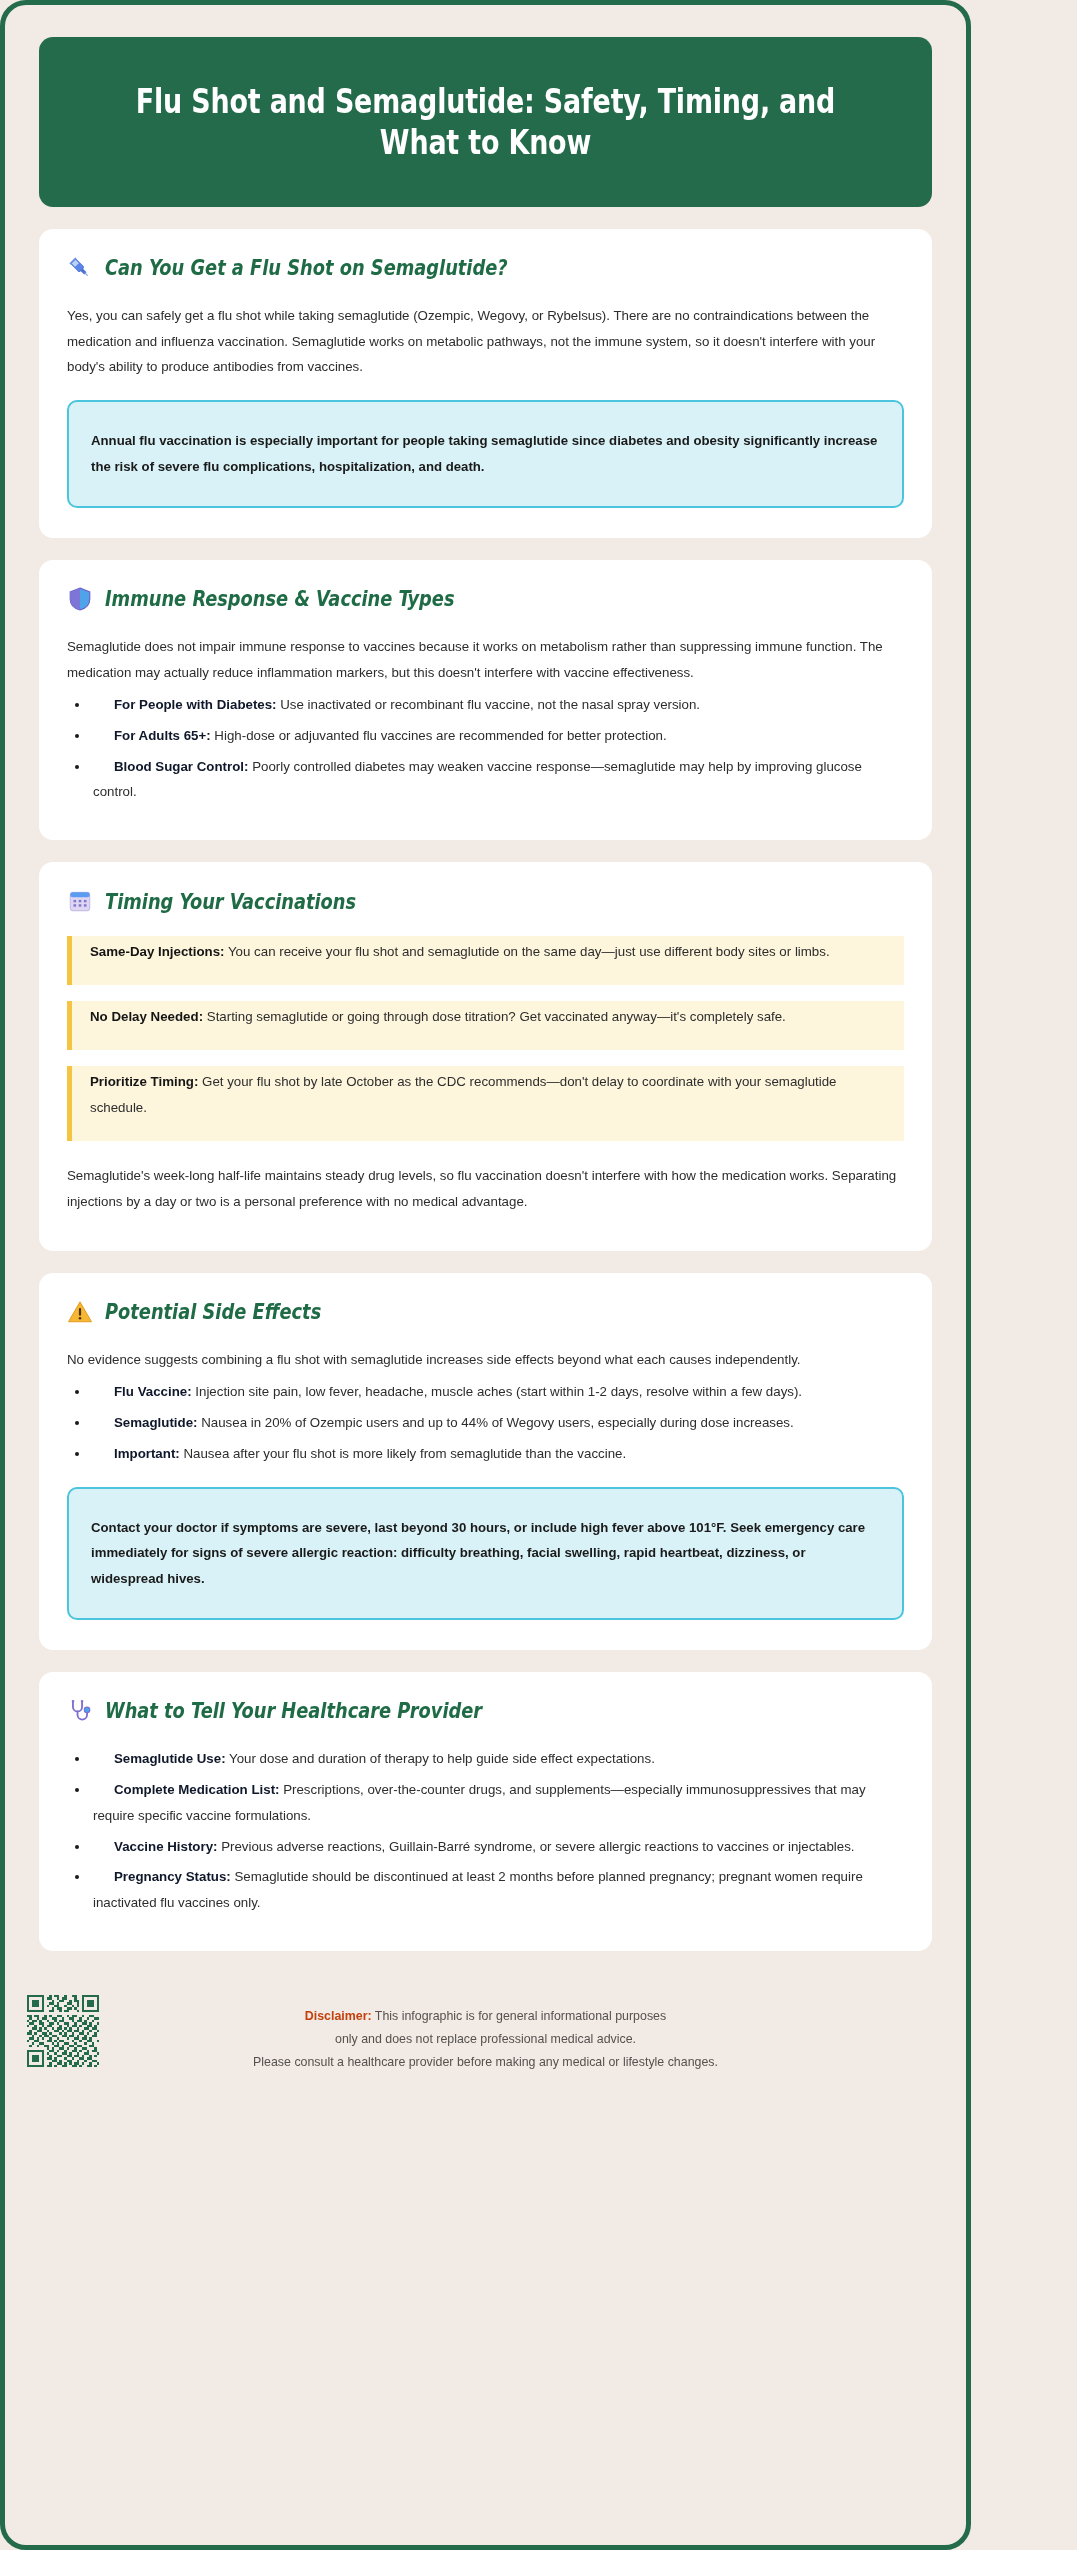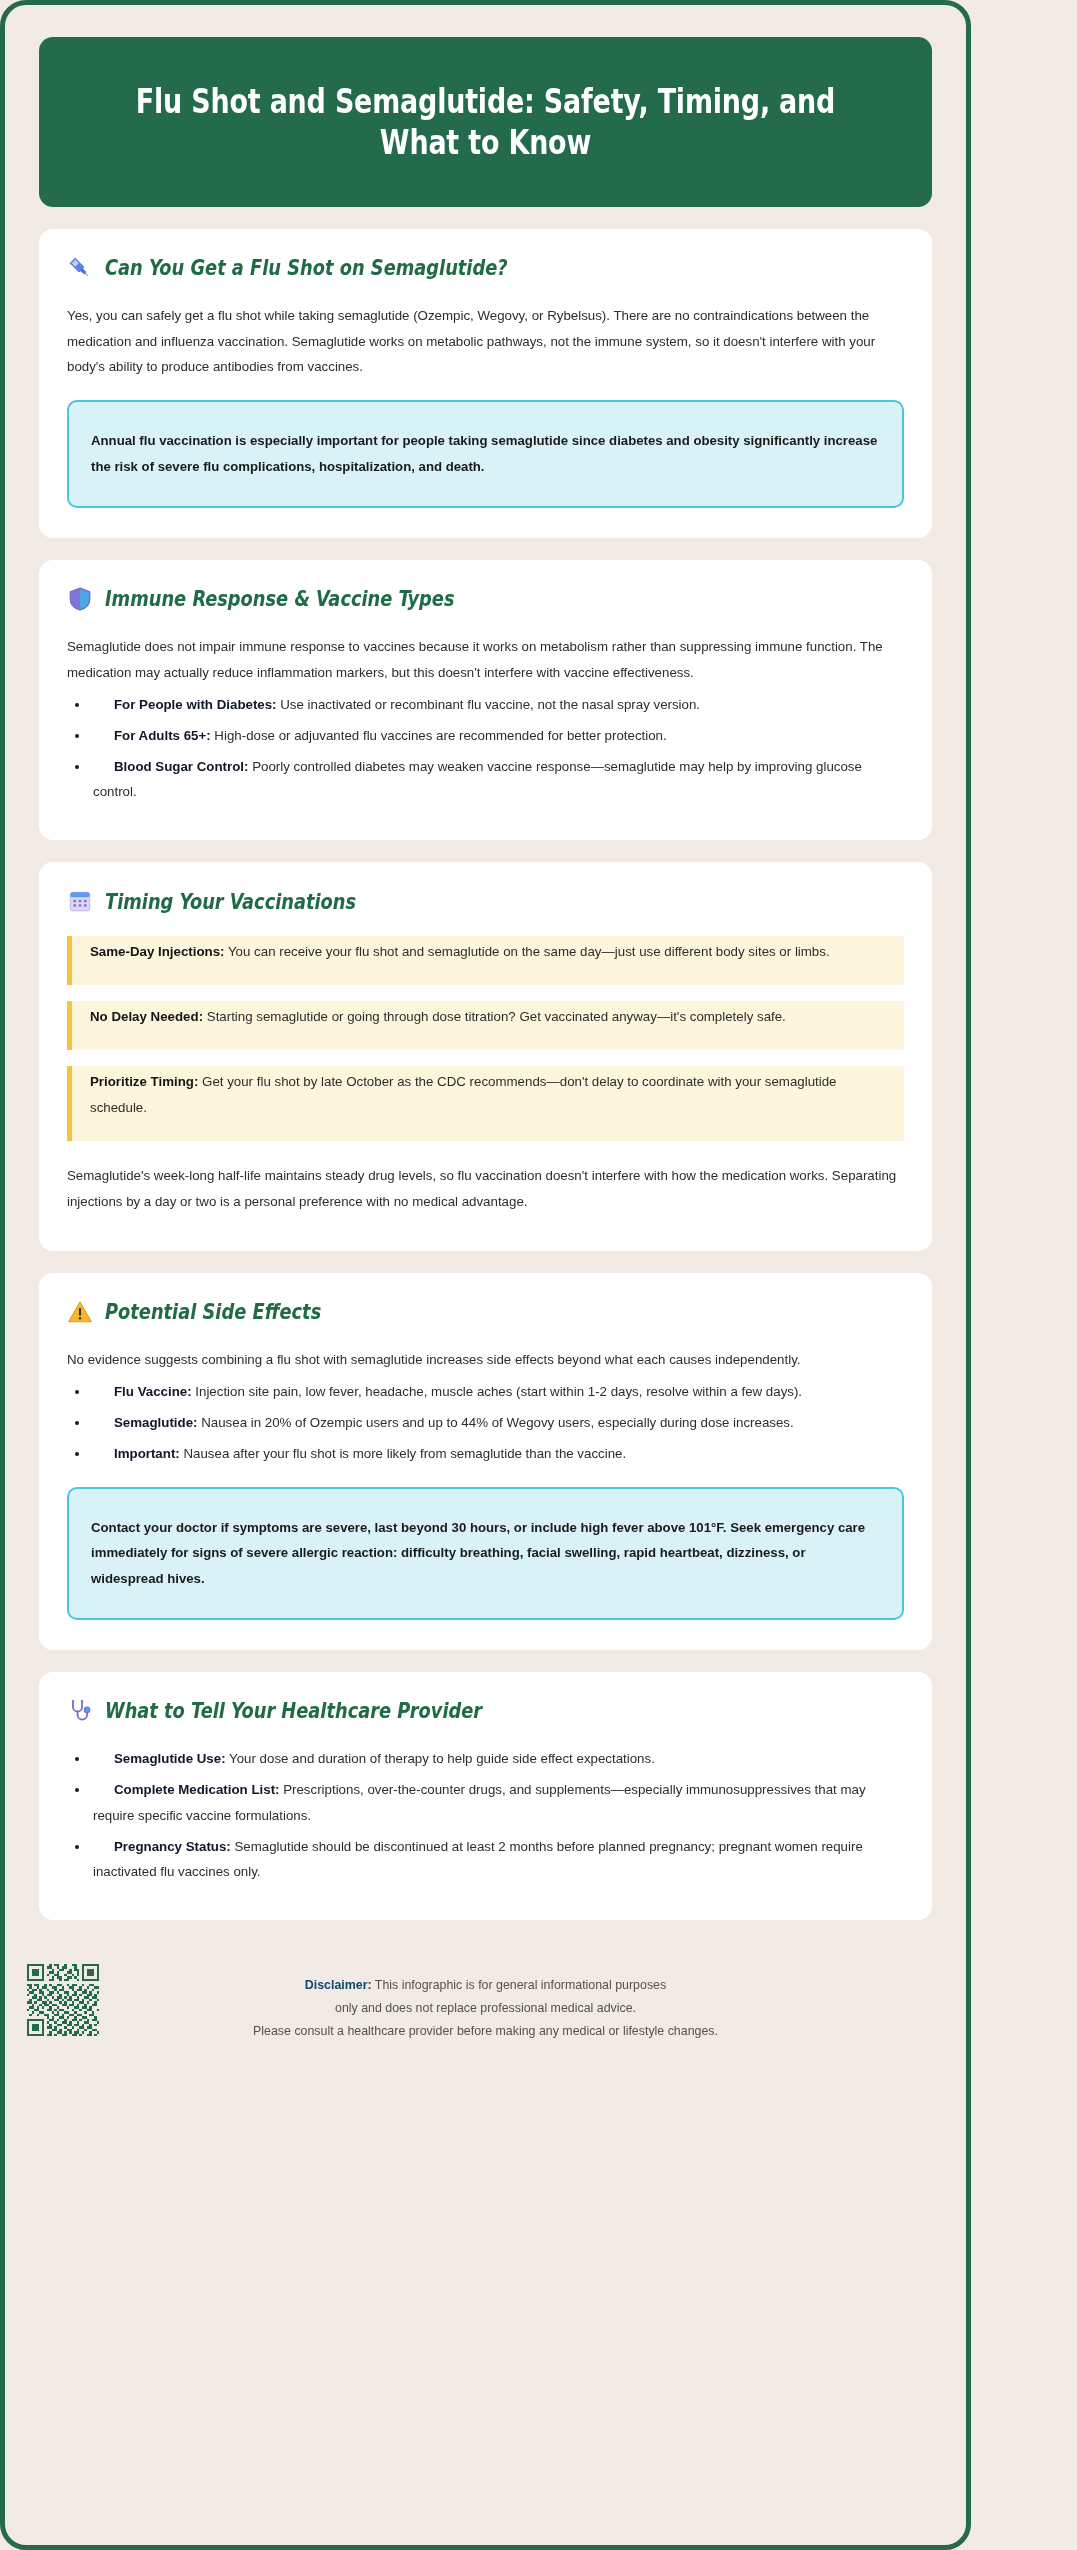--- a/index.html
+++ b/index.html
@@ -146,21 +146,21 @@
     width: 72px;
     height: 72px;
   }
   .disclaimer {
     text-align: center;
     font-size: 12.4px;
     line-height: 1.85;
     color: #55514f;
     padding: 6px 120px 0 120px;
   }
-  .disclaimer b { color: #0c4a6e; font-weight: bold; }
+  .disclaimer b { color: #c2410c; font-weight: bold; }
 </style>
 </head>
 <body>
 
 <div class="page">
 
   <div class="header">
     <div class="header-title">Flu Shot and Semaglutide: Safety, Timing, and What to Know</div>
   </div>
 
@@ -251,20 +251,21 @@
             <path d="M9.7 12.4 v3.1 a4.4 4.4 0 0 0 8.8 0 v-2.2" fill="none" stroke="#7f6fd0" stroke-width="1.7" stroke-linecap="round"></path>
             <circle cx="18.5" cy="11" r="2.5" fill="#3fa9f5" stroke="#7f6fd0" stroke-width="1.1"></circle>
             <rect x="4.4" y="2" width="2.4" height="1.6" rx="0.7" fill="#7f6fd0"></rect>
             <rect x="12.7" y="2" width="2.4" height="1.6" rx="0.7" fill="#7f6fd0"></rect>
           </svg>
           <div class="sec-title">What to Tell Your Healthcare Provider</div>
         </div>
         <ul class="blist">
           <li><b>Semaglutide Use:</b><span> Your dose and duration of therapy to help guide side effect expectations.</span></li>
           <li><b>Complete Medication List:</b><span> Prescriptions, over-the-counter drugs, and supplements—especially immunosuppressives that may require specific vaccine formulations.</span></li>
+          <li><b>Vaccine History:</b><span> Previous adverse reactions, Guillain-Barré syndrome, or severe allergic reactions to vaccines or injectables.</span></li>
           <li><b>Pregnancy Status:</b><span> Semaglutide should be discontinued at least 2 months before planned pregnancy; pregnant women require inactivated flu vaccines only.</span></li>
         </ul>
       </div>
     </div>
 
   <div class="footer">
     <svg class="qr" viewBox="0 0 29 29" shape-rendering="crispEdges">
       <rect width="29" height="29" fill="#f2eae4"></rect>
       <g fill="#246b4b">
         <rect x="0" y="0" width="7" height="1"></rect>

